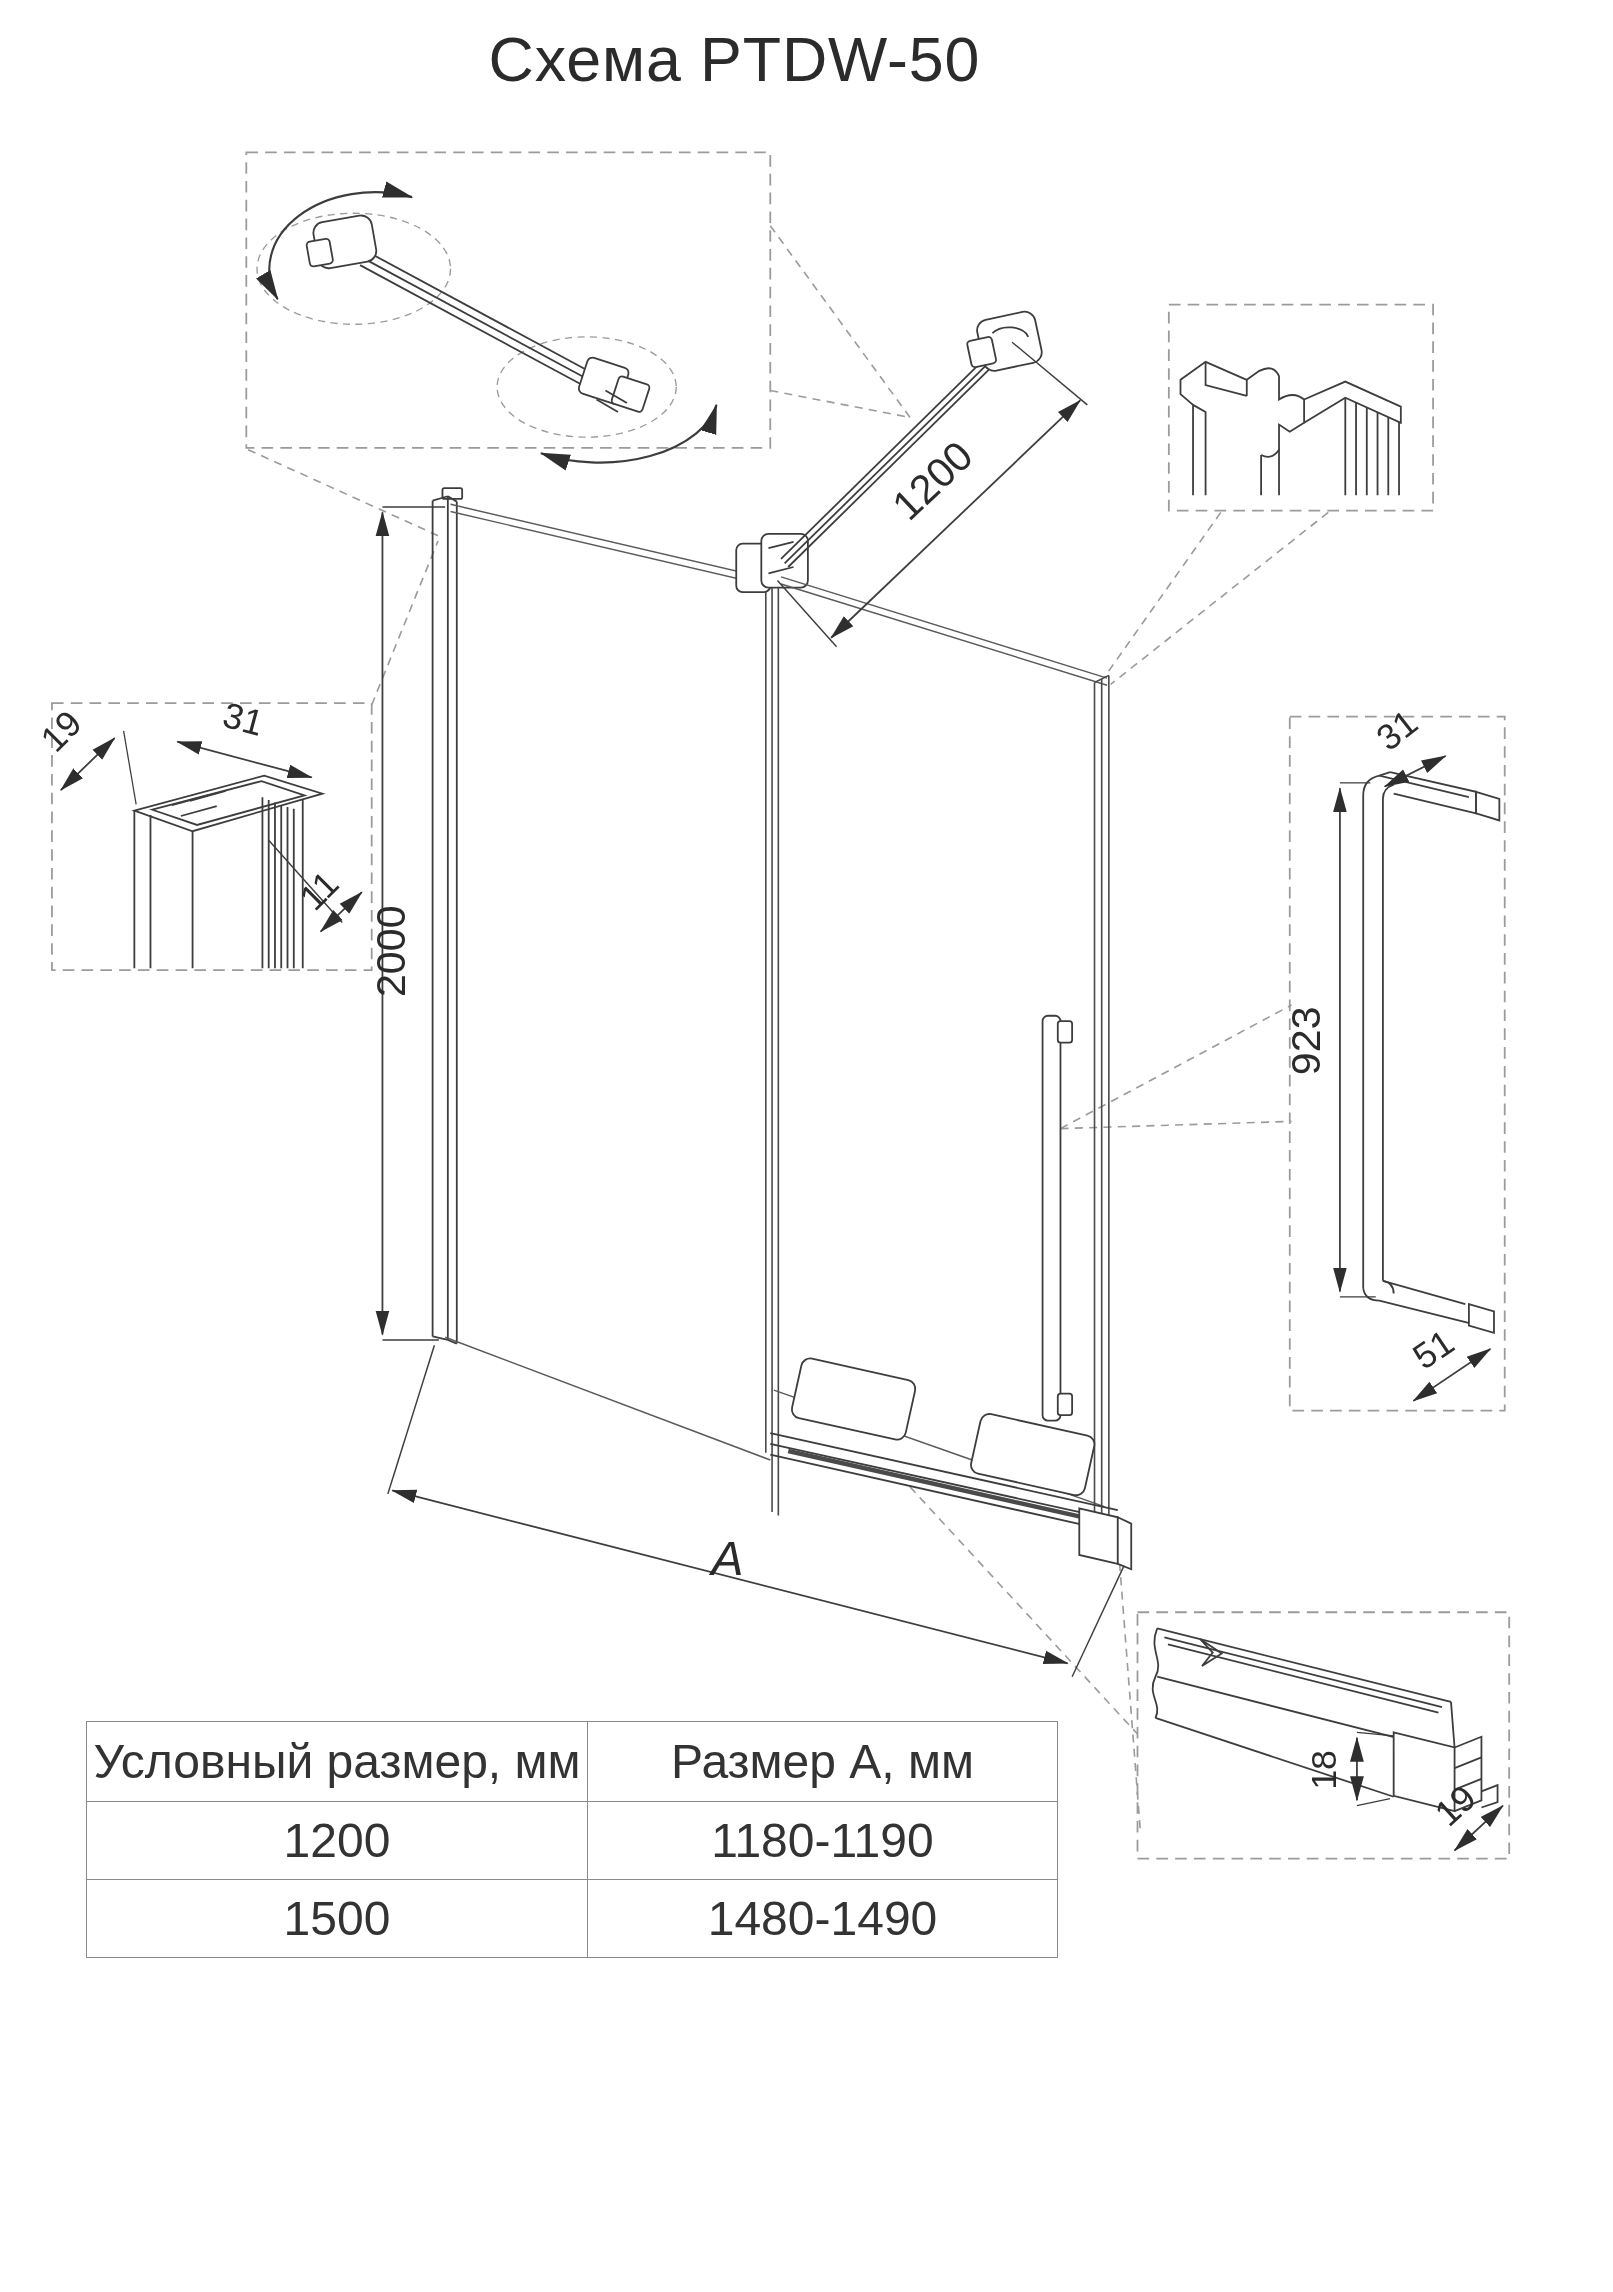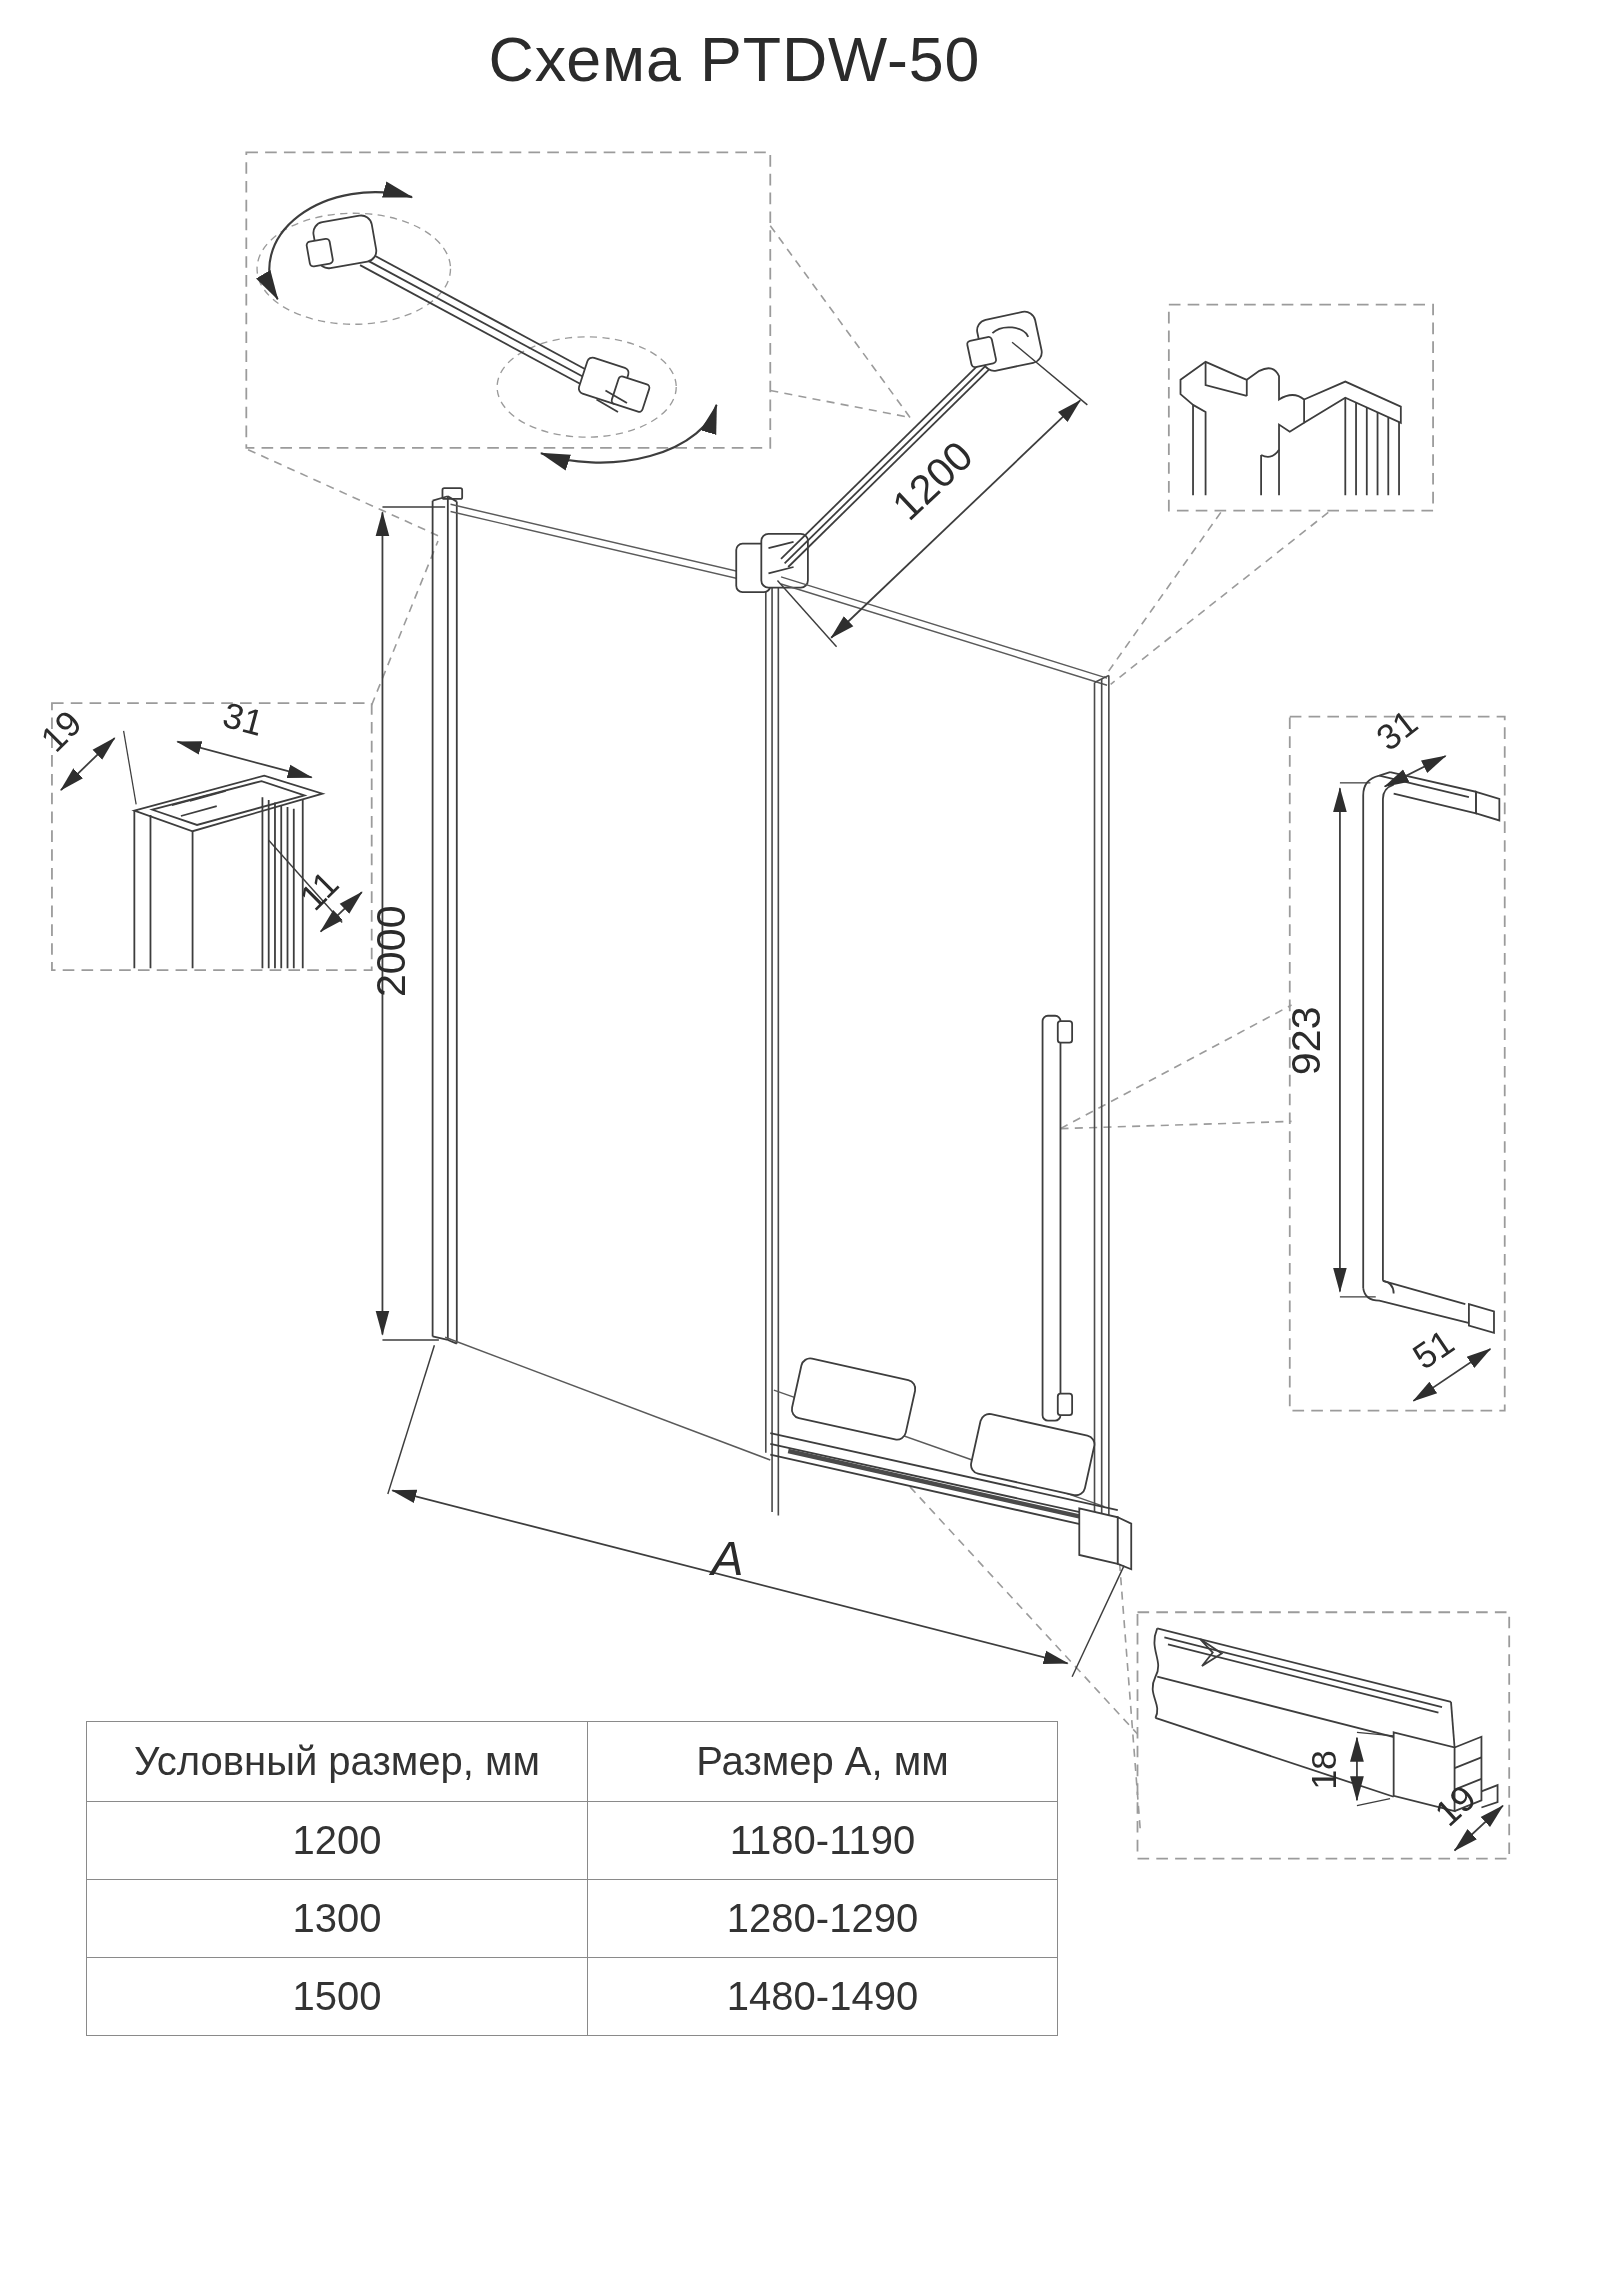--- a/index.html
+++ b/index.html
@@ -6,21 +6,21 @@
   .page{position:relative;width:1549px;height:2293px;background:#ffffff;overflow:hidden;
         font-family:"Liberation Sans",sans-serif;}
   svg{position:absolute;left:0;top:0;}
   svg text{fill:#2b2b2b;font-family:"Liberation Sans",sans-serif;}
   .title-text{font-size:70px;letter-spacing:1px;}
   .dim{font-size:46px;}
   .dim-small{font-size:40px;}
   .dim-a{font-size:54px;font-style:italic;}
   
   .size-table{position:absolute;left:86px;top:1721px;width:971px;border-collapse:collapse;
-              table-layout:fixed;color:#333;font-size:40px;}
+              table-layout:fixed;color:#333;font-size:48px;}
   .size-table td,.size-table th{border:1.8px solid #8a8a8a;text-align:center;vertical-align:middle;
               font-weight:normal;padding:0;}
   .size-table th{height:79px;}
   .size-table td{height:77px;}
   .col-size{width:501px;}
   .col-a{width:470px;}
 </style>
 </head>
 <body>
 
@@ -283,23 +283,19 @@
         <th>Условный размер, мм</th>
         <th>Размер А, мм</th>
       </tr>
     </thead>
     <tbody>
       <tr>
         <td>1200</td>
         <td>1180-1190</td>
       </tr>
       <tr>
-        <td>1300</td>
-        <td>1280-1290</td>
-      </tr>
-      <tr>
         <td>1500</td>
         <td>1480-1490</td>
       </tr>
     </tbody>
   </table>
 </div>
 
 
 </body></html>

